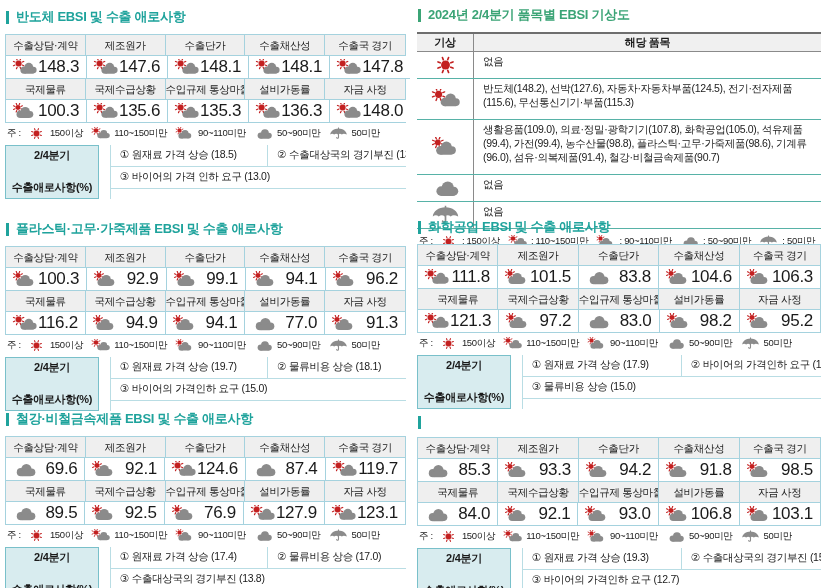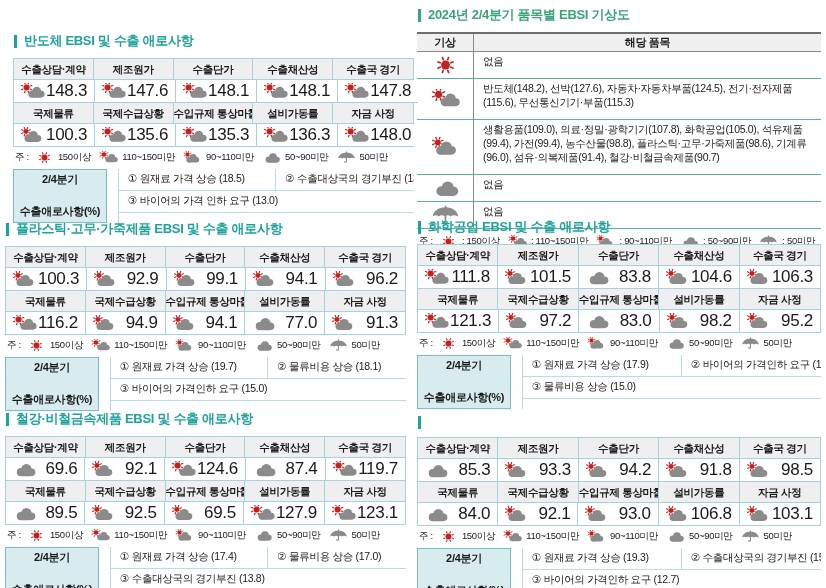--- a/index.html
+++ b/index.html
@@ -2,40 +2,40 @@
 <html><head>
 <meta charset="utf-8">
 <style>
   html,body{margin:0;padding:0;}
   body{
     width:826px;height:588px;position:relative;background:#ffffff;
     font-family:"Liberation Sans","DejaVu Sans",sans-serif;
     letter-spacing:-0.3px;color:#1a1a1a;overflow:hidden;
   }
   .slot{position:absolute;}
-  #slotL1{left:13px;top:8px;width:401px;margin-top:24px;}
+  #slotL1{left:5px;top:8px;width:401px;}
   #slotL2{left:5px;top:220px;width:401px;}
   #slotL3{left:5px;top:410px;width:401px;}
   #slotR2{left:417px;top:218px;width:404px;}
   #slotR3{left:417px;top:416px;width:404px;}
   #slotMap{left:417px;top:6px;width:404px;}
 
   
   .ptitle{display:flex;align-items:center;margin:0 0 8px 1px;}
   .ptitle .bar{width:3px;height:13px;background:#1fa39c;margin-right:7px;}
   .ptitle .txt{color:#1fa39c;font-size:13px;font-weight:bold;white-space:nowrap;}
   .map-title .bar{background:#3ba476;}
   .map-title .txt{color:#3ba476;}
 
   
   .ebsi-table{border:1px solid #a5d2de;}
   .trow{display:grid;grid-template-columns:repeat(5,1fr);}
   .hcell{
     background:#efefef;border-right:1px solid #a5d2de;border-bottom:1px solid #a5d2de;
-    font-size:10.5px;font-weight:bold;text-align:center;line-height:20px;height:20px;
+    font-size:10.5px;font-weight:normal;text-align:center;line-height:20px;height:20px;
     white-space:nowrap;overflow:hidden;
   }
   .vcell{
     border-right:1px solid #a5d2de;border-bottom:1px solid #a5d2de;background:#fff;
     height:22px;display:flex;align-items:center;padding:0 7px 0 5px;
   }
   .trow > :last-child{border-right:none;}
   .ebsi-table .trow:last-child .vcell{border-bottom:none;}
   .vcell .val{margin-left:auto;font-size:17px;}
 
@@ -1094,21 +1094,21 @@
               <line x1="14.4" y1="5.2" x2="16.8" y2="4.2" stroke="#c32020" stroke-width="1.7" stroke-linecap="round"></line>
               <circle cx="10" cy="7" r="3.8" fill="#c32020"></circle>
               <g fill="#8b8b8b" transform="translate(4,5) scale(0.95)">
   <circle cx="10" cy="13" r="6"></circle>
                 <circle cx="18" cy="8.5" r="7.5"></circle>
                 <circle cx="25.5" cy="13" r="5.5"></circle>
   <rect x="8" y="11" width="20" height="8" rx="4"></rect>
               </g>
             </svg>
           </span>
-          <span class="val">69.5</span>
+          <span class="val">76.9</span>
         </div>
         <div class="vcell">
           <span class="wicon cell-icon">
             <svg viewBox="0 0 40 26">
               <line x1="16.5" y1="9.3" x2="18.9" y2="10.3" stroke="#c32020" stroke-width="1.8" stroke-linecap="round"></line>
               <line x1="13.3" y1="12.5" x2="14.3" y2="14.9" stroke="#c32020" stroke-width="1.8" stroke-linecap="round"></line>
               <line x1="8.7" y1="12.5" x2="7.7" y2="14.9" stroke="#c32020" stroke-width="1.8" stroke-linecap="round"></line>
               <line x1="5.5" y1="9.3" x2="3.1" y2="10.3" stroke="#c32020" stroke-width="1.8" stroke-linecap="round"></line>
               <line x1="5.5" y1="4.7" x2="3.1" y2="3.7" stroke="#c32020" stroke-width="1.8" stroke-linecap="round"></line>
               <line x1="8.7" y1="1.5" x2="7.7" y2="-0.9" stroke="#c32020" stroke-width="1.8" stroke-linecap="round"></line>

